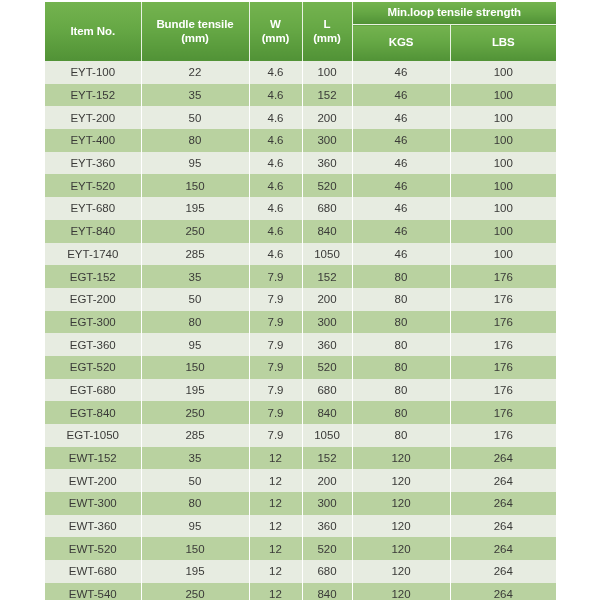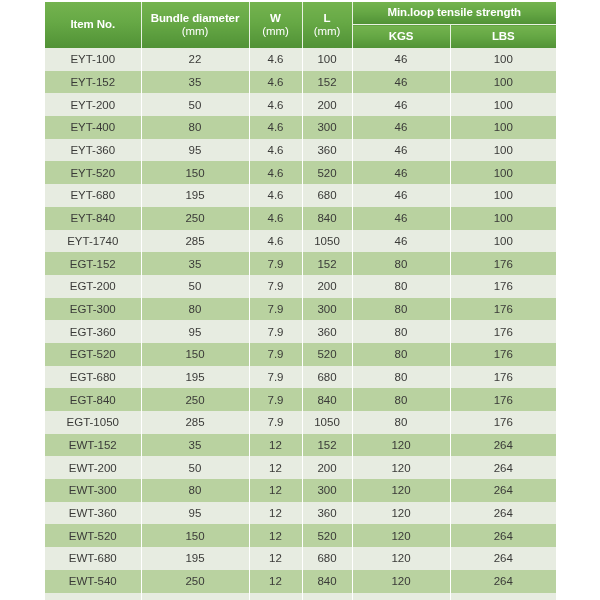--- a/index.html
+++ b/index.html
@@ -37,23 +37,23 @@
     border-right: 1.5px solid #e9f2e2;
     padding: 0;
     line-height: 1.15;
     vertical-align: middle;
   }
   thead th.first-col { border-left: none; }
   thead th.last-col  { border-right: none; }
 
   th.h-tall   { height: 45px; }
   th.h-top    { height: 22px; border-bottom: 1.5px solid #e9f2e2; margin-top: 32px; }
-  th.h-bottom { height: 23px; }
-
-  .unit { display: block; font-weight: normal; }
+  th.h-bottom { height: 36px; }
+
+  .unit { display: block; font-weight: bold; }
 
   
   tbody td {
     font-size: 11.5px;
     color: #3a3a38;
     text-align: center;
     height: 22.7px;
     padding: 0;
     border-left: 1.5px solid #ffffff;
     border-right: 1.5px solid #ffffff;
@@ -84,21 +84,21 @@
         <col class="c-bd">
         <col class="c-w">
       <col class="c-l">
         <col class="c-kgs">
         <col class="c-lbs">
     </colgroup>
     <thead>
       <tr>
         <th class="h-tall first-col" rowspan="2">Item No.</th>
         <th class="h-tall" rowspan="2">
-          <span>Bundle diameter</span>
+          <span>Bundle tensile</span>
           <span class="unit">(mm)</span>
         </th>
         <th class="h-tall" rowspan="2">
           <span>W</span>
           <span class="unit">(mm)</span>
         </th>
         <th class="h-tall" rowspan="2">
           <span>L</span>
           <span class="unit">(mm)</span>
         </th>

